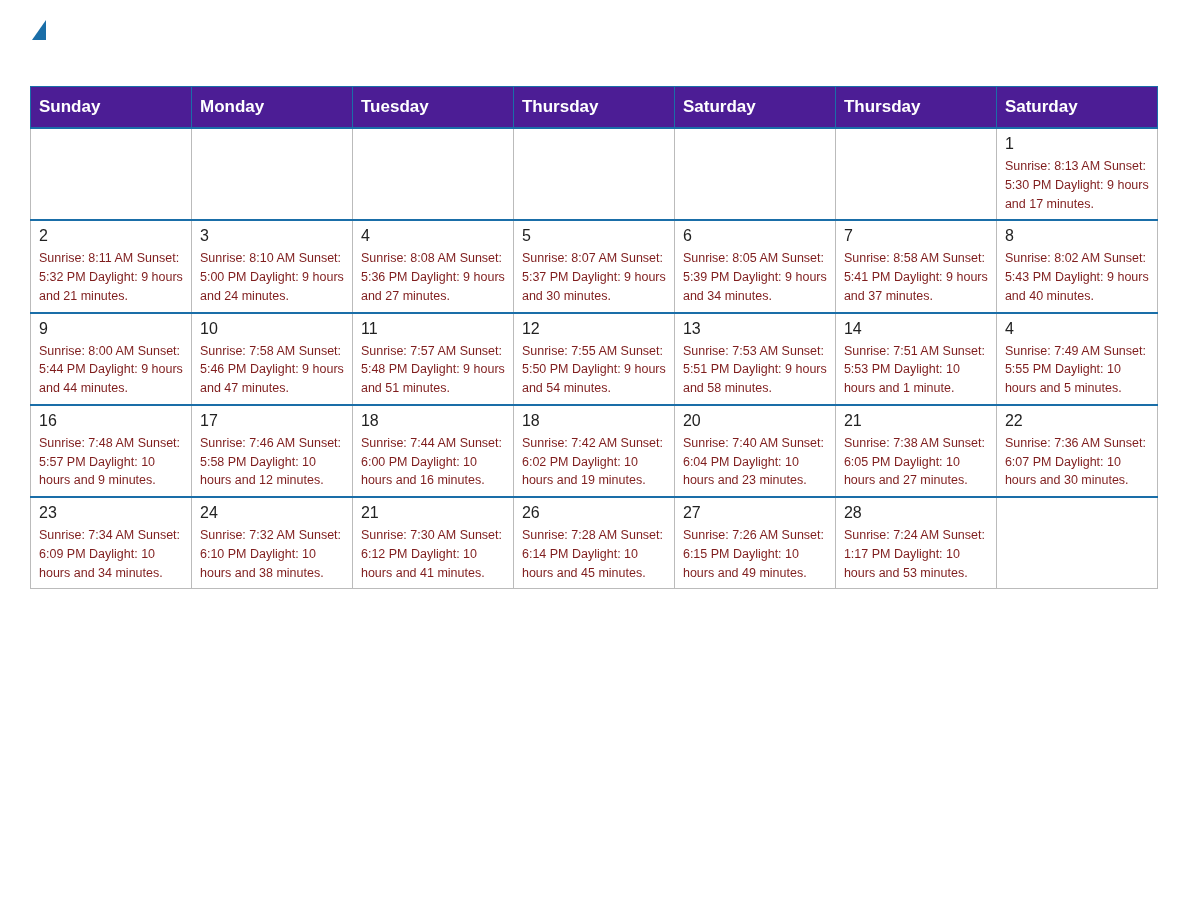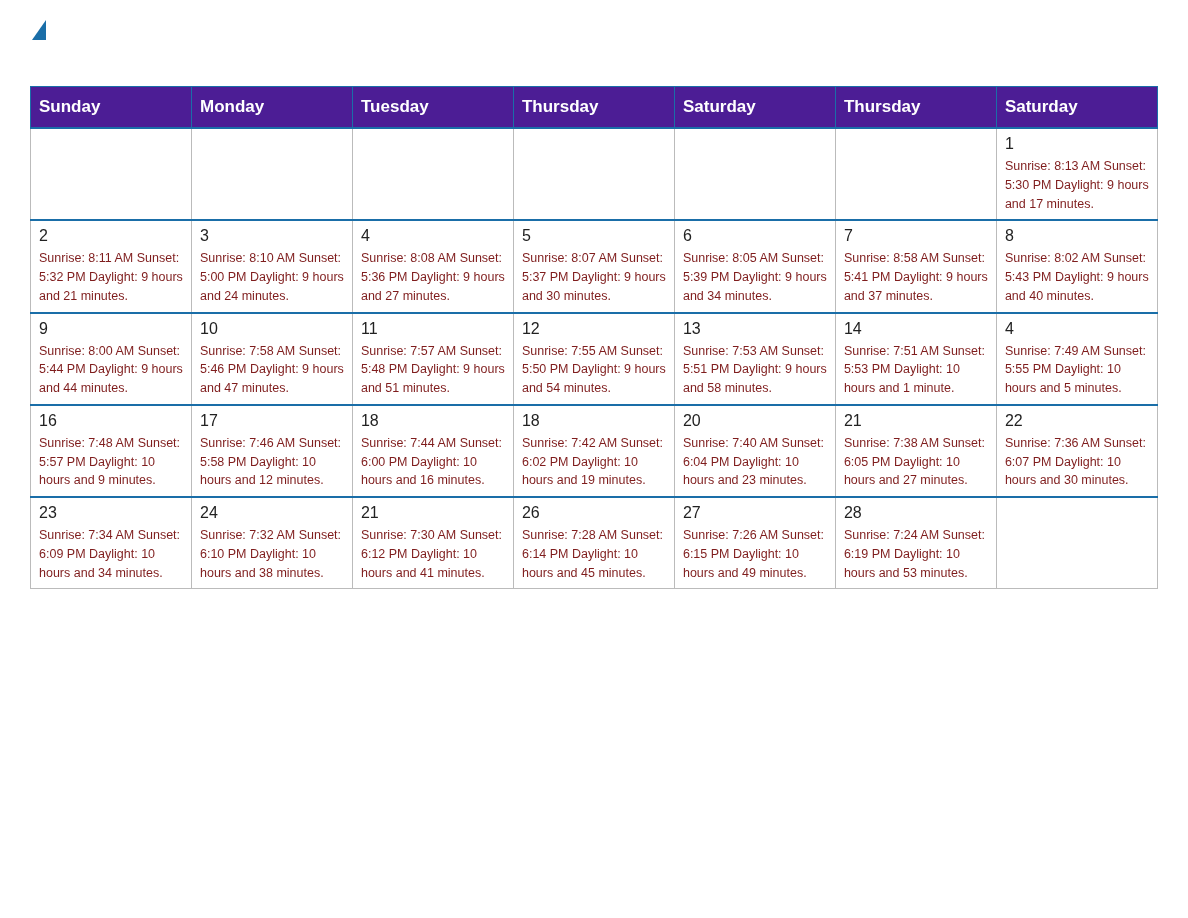--- a/index.html
+++ b/index.html
@@ -311,19 +311,19 @@
         </td>
         <td>
           <span class="day-number">27</span>
           <div class="day-info">Sunrise: 7:26 AM
 Sunset: 6:15 PM
 Daylight: 10 hours and 49 minutes.</div>
         </td>
         <td>
           <span class="day-number">28</span>
           <div class="day-info">Sunrise: 7:24 AM
-Sunset: 6:19 PM
+Sunset: 1:17 PM
 Daylight: 10 hours and 53 minutes.</div>
         </td>
         <td class="empty-cell"></td>
       </tr>
     </tbody>
 </table>
 
 </body></html>

